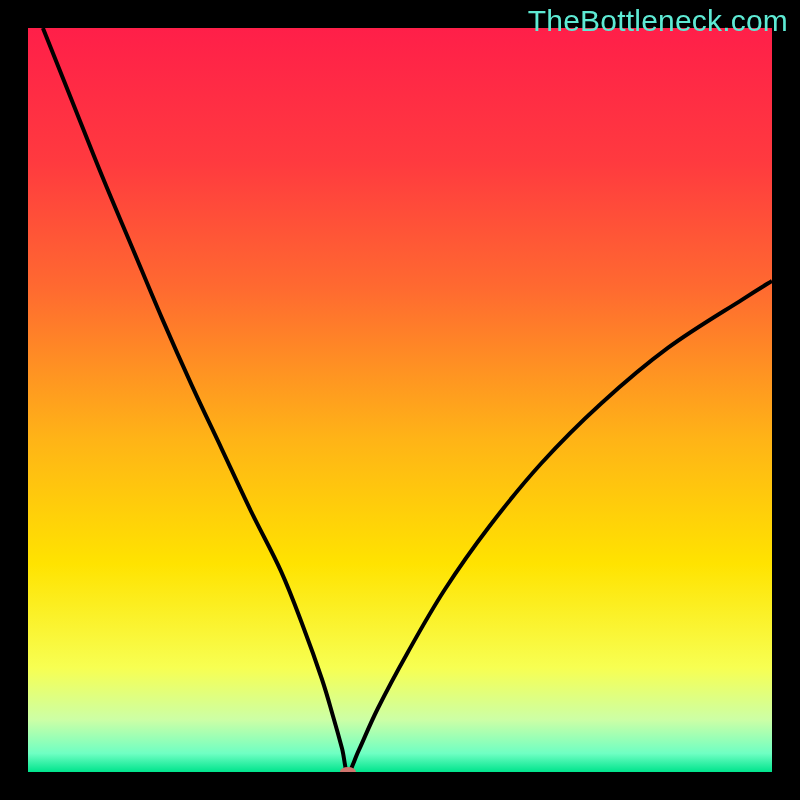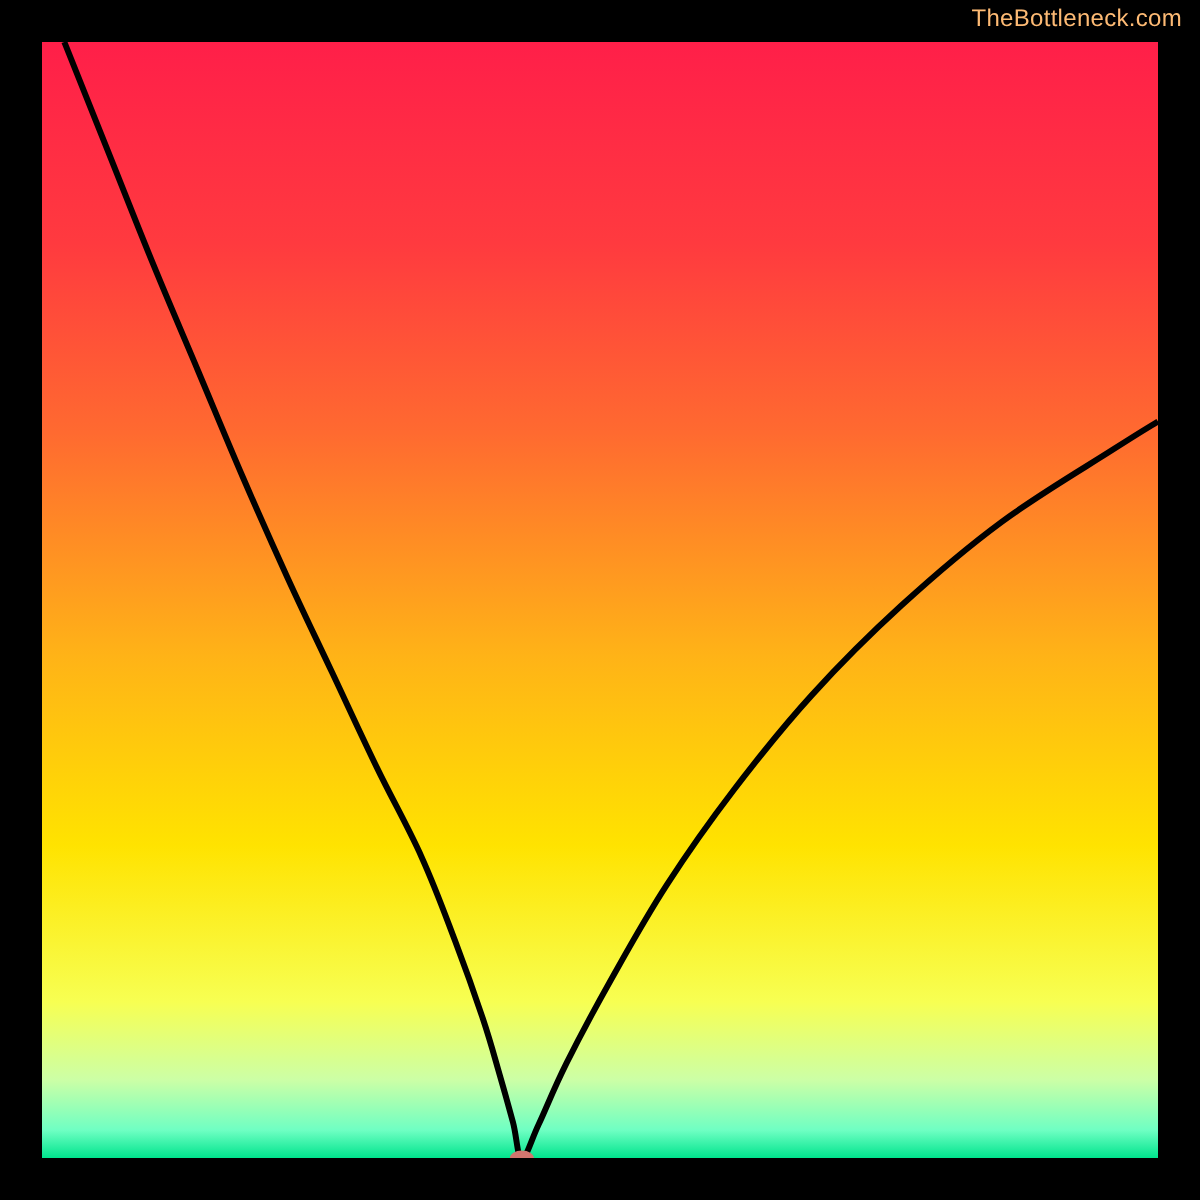--- a/index.html
+++ b/index.html
@@ -13,22 +13,22 @@
   .chart-wrap {
     position: relative;
     width: 800px;
     height: 800px;
     background: #000;
   }
   .watermark {
     position: absolute;
     top: 4px;
     right: 12px;
-    color: #fdba74;
-    font-size: 16px;
+    color: #5eead4;
+    font-size: 30px;
     letter-spacing: 0.2px;
     z-index: 5;
   }
   svg {
     position: absolute;
     top: 0;
     left: 0;
   }
 </style>
 </head>

